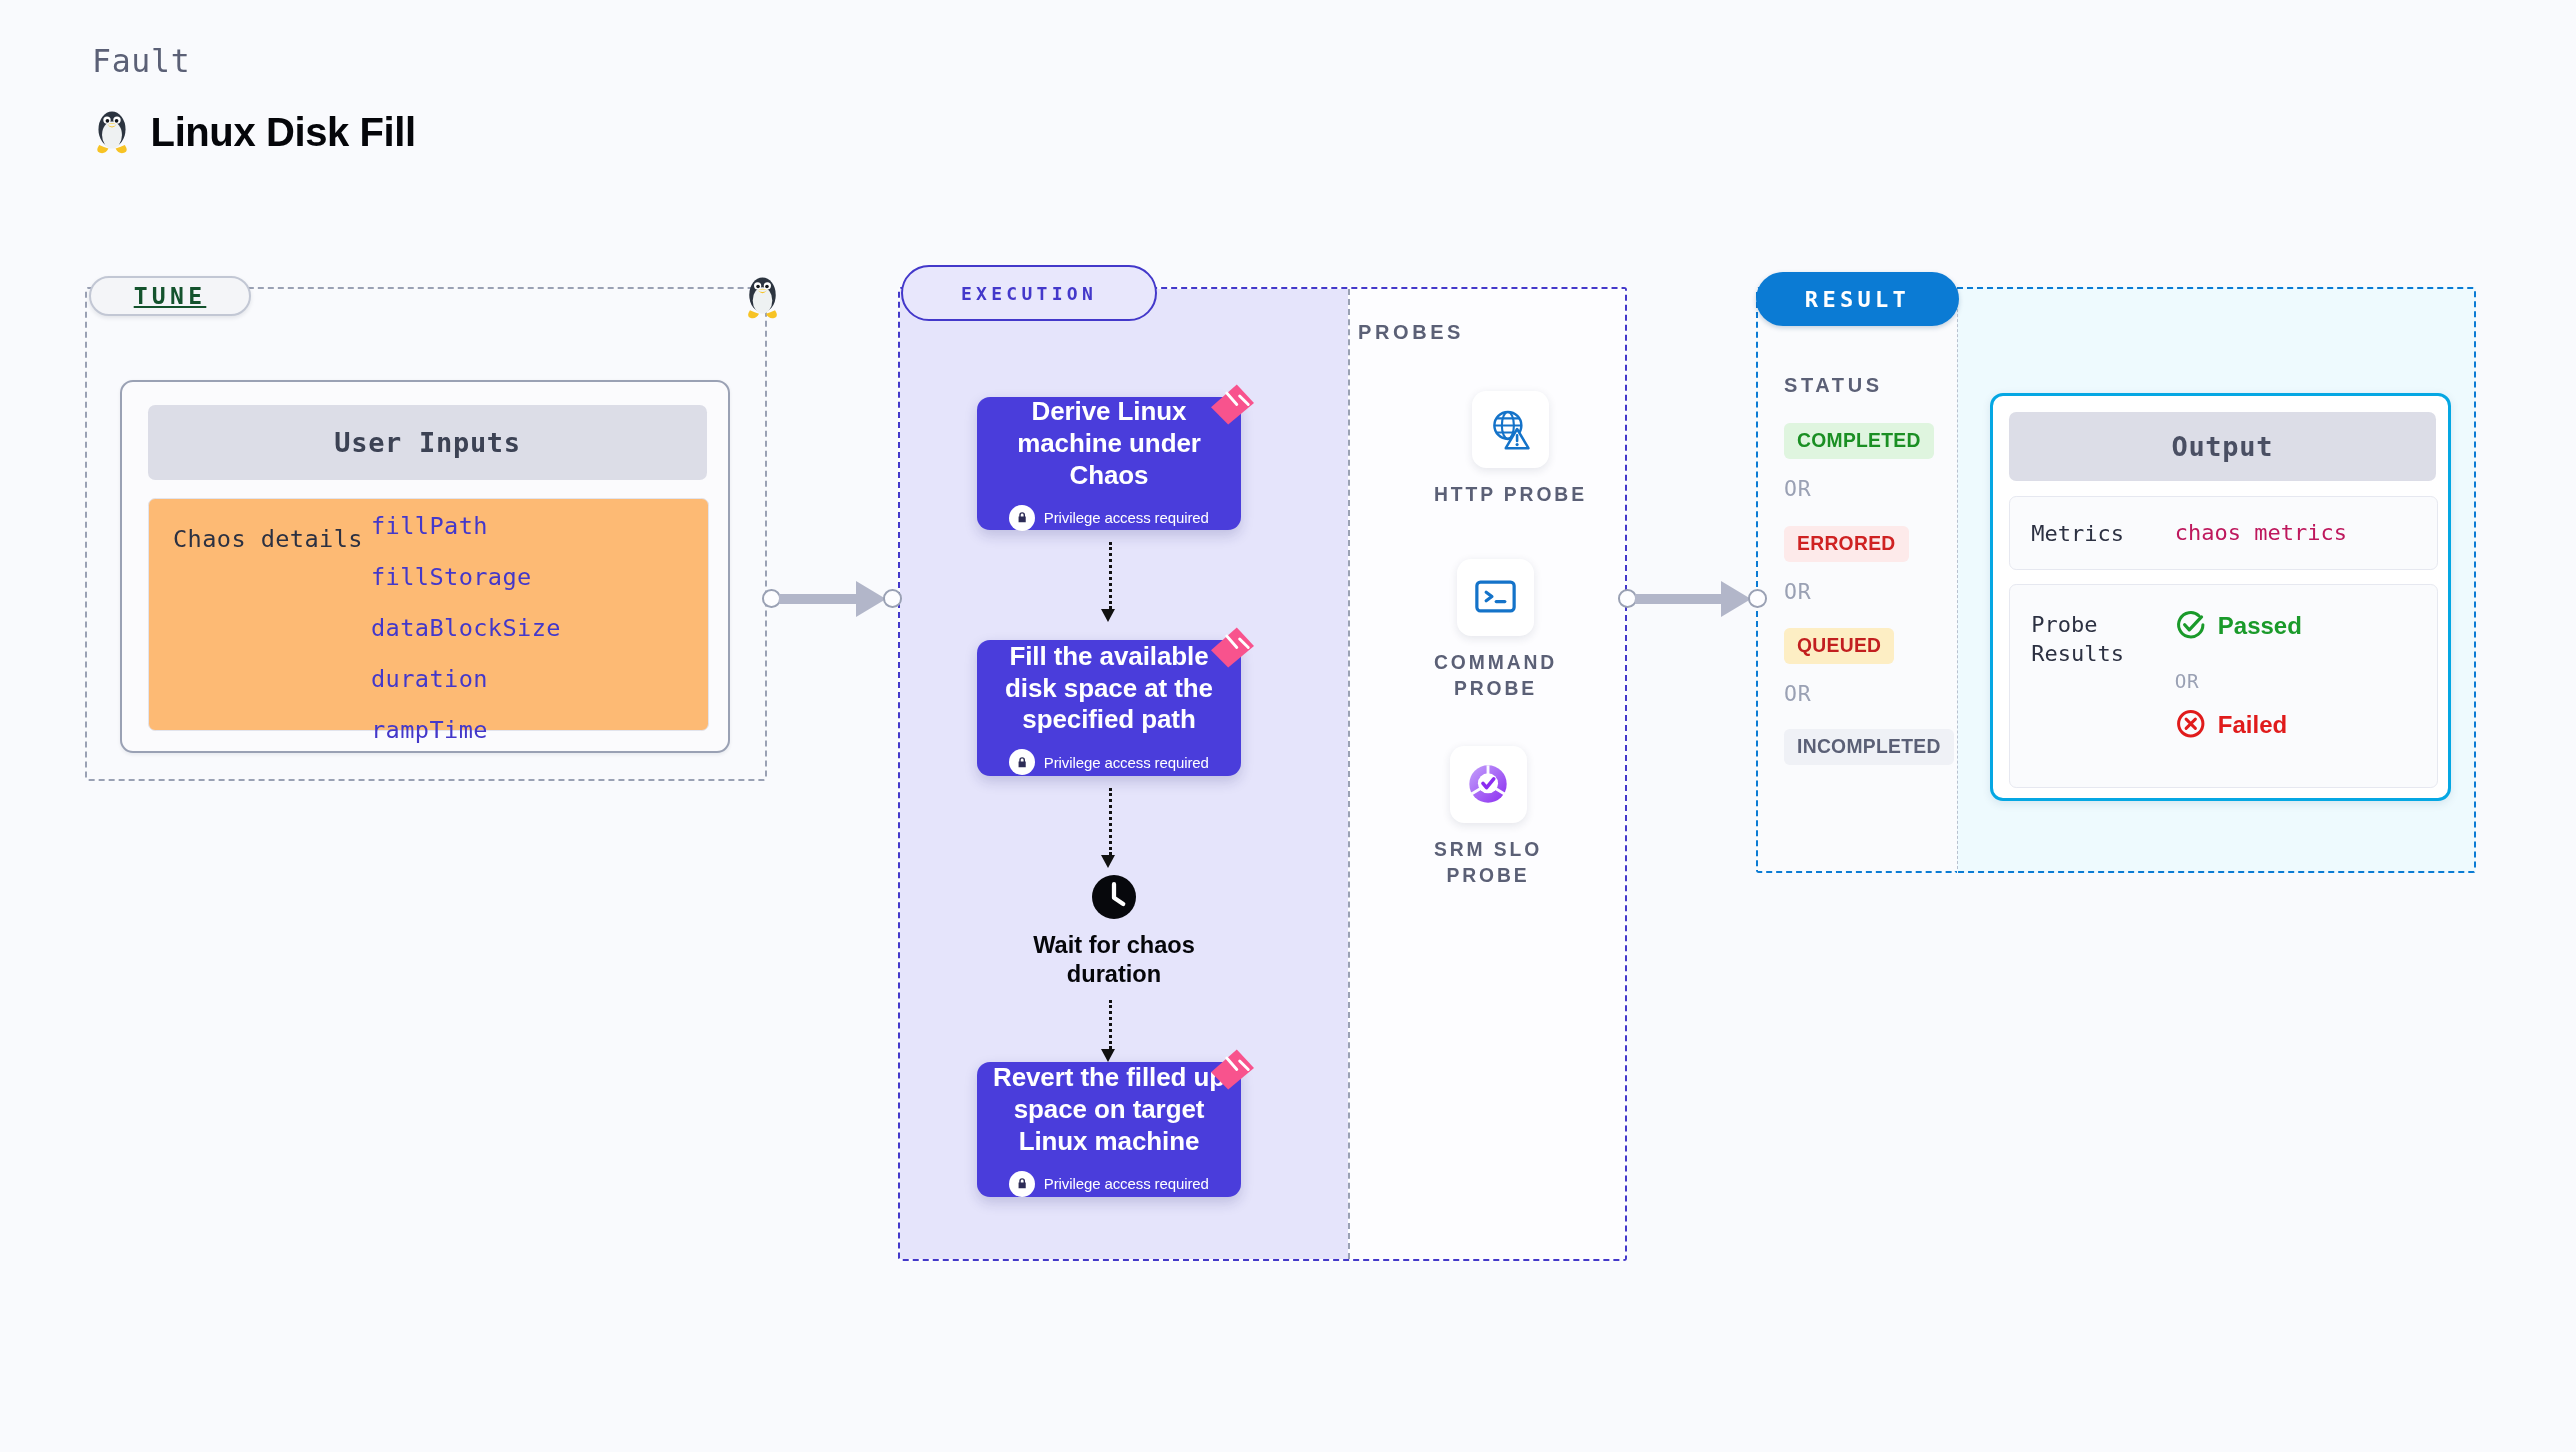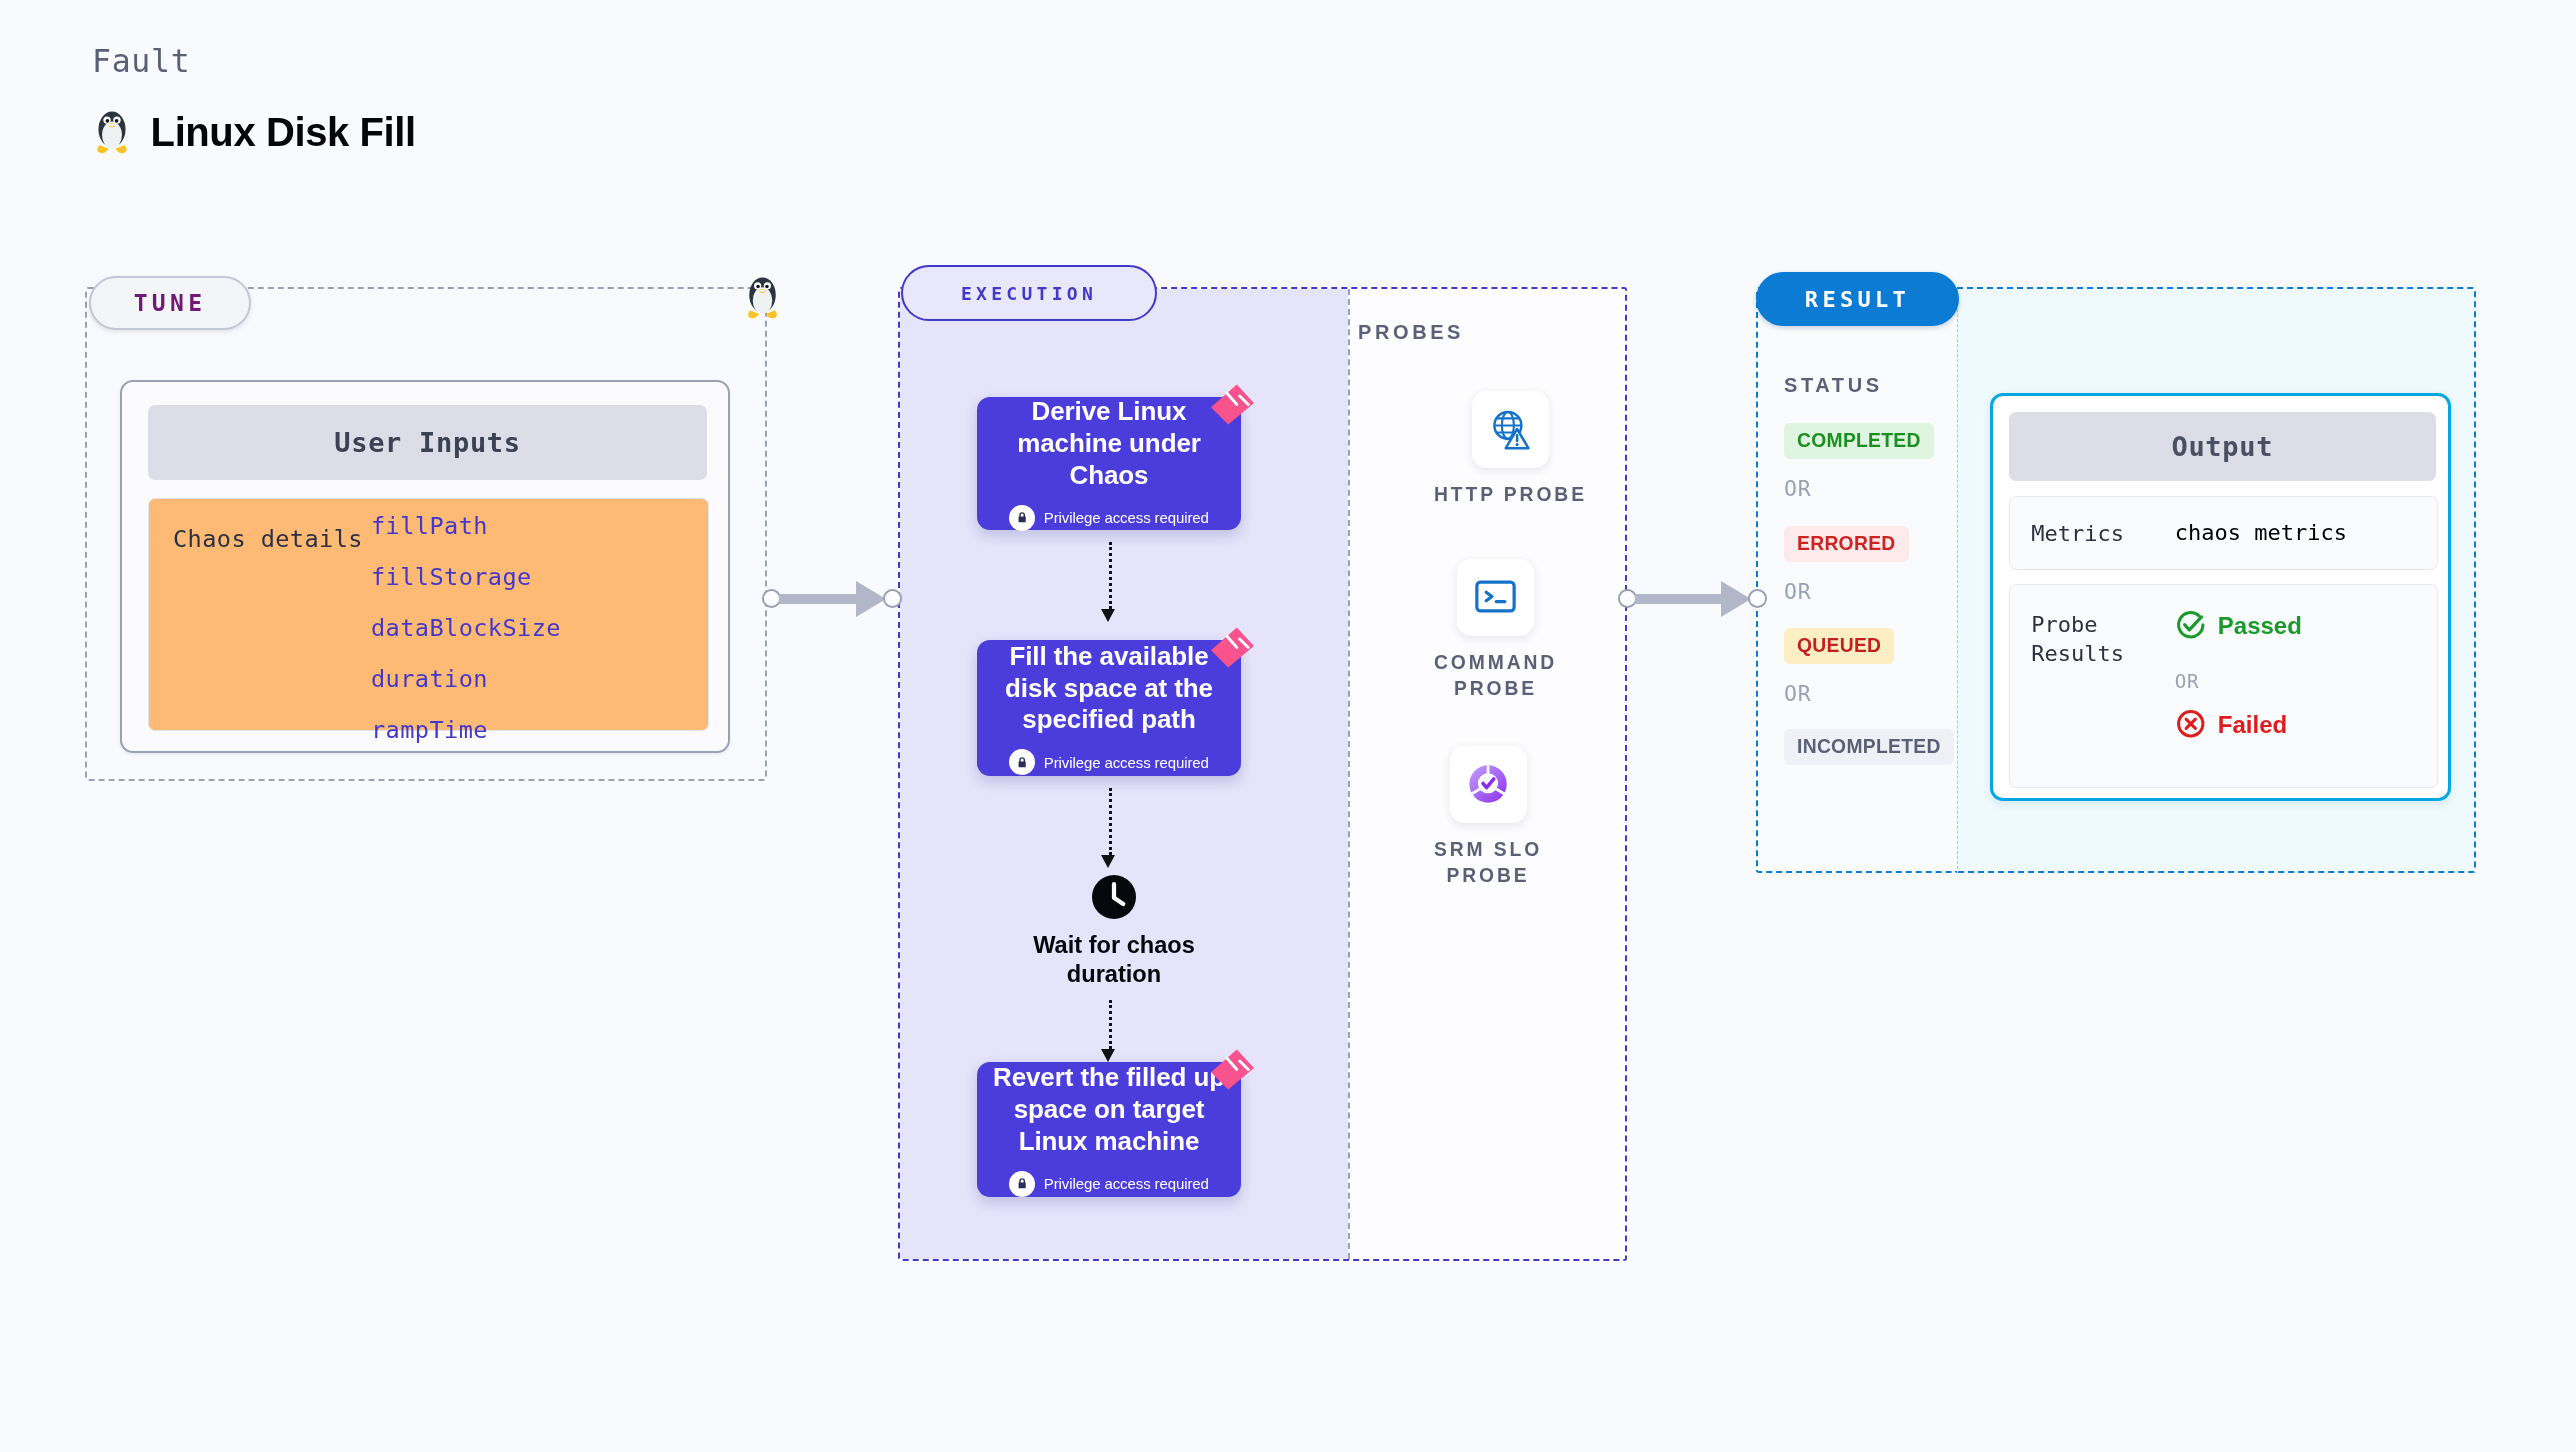--- a/index.html
+++ b/index.html
@@ -28,23 +28,24 @@
     font-family:"DejaVu Sans Mono","Liberation Mono",monospace;
     font-weight:700;letter-spacing:4.3px;z-index:6;
   }
 
   
   #tune-dashed{
     left:85px;top:287px;width:682px;height:494px;
     border:2.1px dashed #9aa1b4;border-radius:2.9px;background:transparent;
   }
   #tune-pill{
-    left:89px;top:276px;width:162px;height:54px;
-    background:#f4f5f8;border:2.1px solid #c2c7d4;color:#701a75;font-size:23px;
+    left:89px;top:276px;width:162px;height:40px;
+    background:#f4f5f8;border:2.1px solid #c2c7d4;color:#14532d;font-size:23px;
     box-shadow:0 2.1px 4.3px rgba(20,25,50,.10);
+    text-decoration:underline;
   }
   #tune-card{
     left:120px;top:380px;width:610px;height:373px;
     background:#fbfbfd;border:2.1px solid #9aa1b4;border-radius:13px;
     box-shadow:0 1.4px 3.6px rgba(20,25,50,.07);
   }
   #user-inputs-header{
     position:absolute;left:26px;top:23px;width:559px;height:75px;
     background:#dcdde7;border-radius:7.2px;
     display:flex;align-items:center;justify-content:center;
@@ -192,21 +193,21 @@
     background:#fafbfd;border:1.4px solid #e6e8f0;border-radius:7.2px;
   }
   .out-key{
     position:absolute;left:21.5px;
     font-family:"DejaVu Sans Mono","Liberation Mono",monospace;
     font-size:22px;color:#2c3142;line-height:1.3;white-space:pre-line;
   }
   .out-val-link{
     position:absolute;left:165px;
     font-family:"DejaVu Sans Mono","Liberation Mono",monospace;
-    font-size:22px;color:#000000;
+    font-size:22px;color:#be185d;
   }
   .res-row{position:absolute;left:165px;display:flex;align-items:center;gap:11.5px;}
   .res-text{font-size:24px;font-weight:700;}
 
   
   .connector{position:absolute;height:29px;display:flex;align-items:center;z-index:4;}
   .connector .dot{
     width:18.6px;height:18.6px;border-radius:50%;background:#fdfdff;
     border:2.9px solid #9aa1b4;box-sizing:border-box;flex:0 0 auto;
   }

